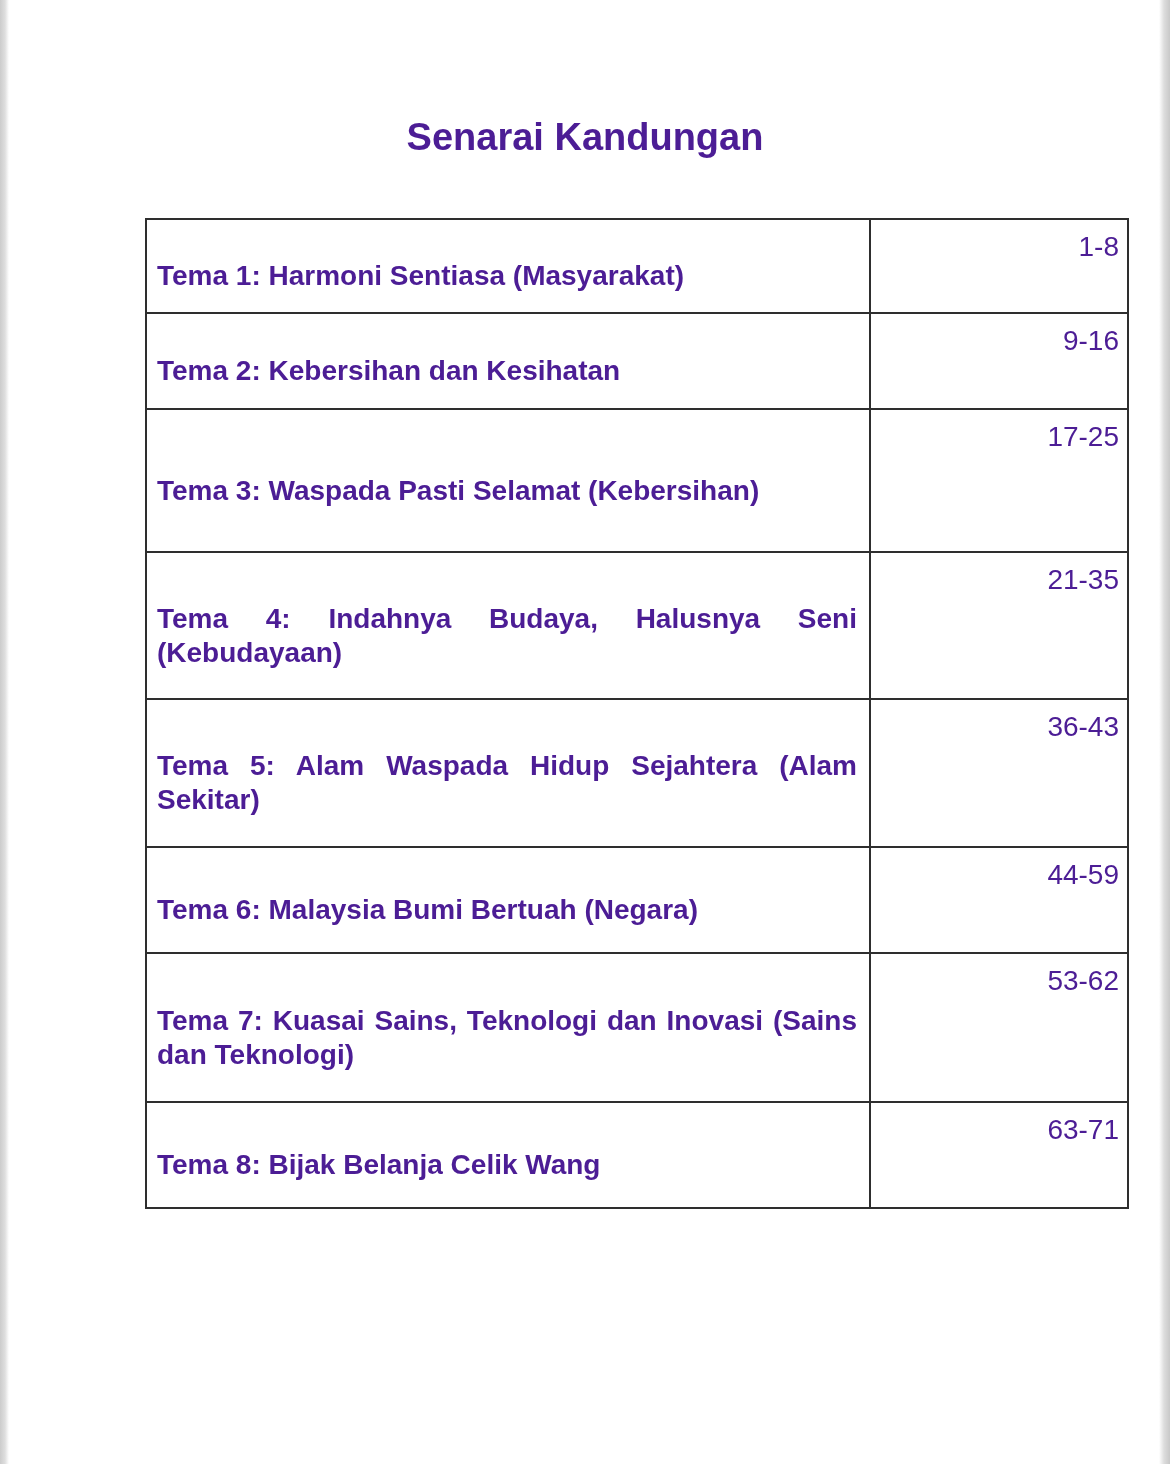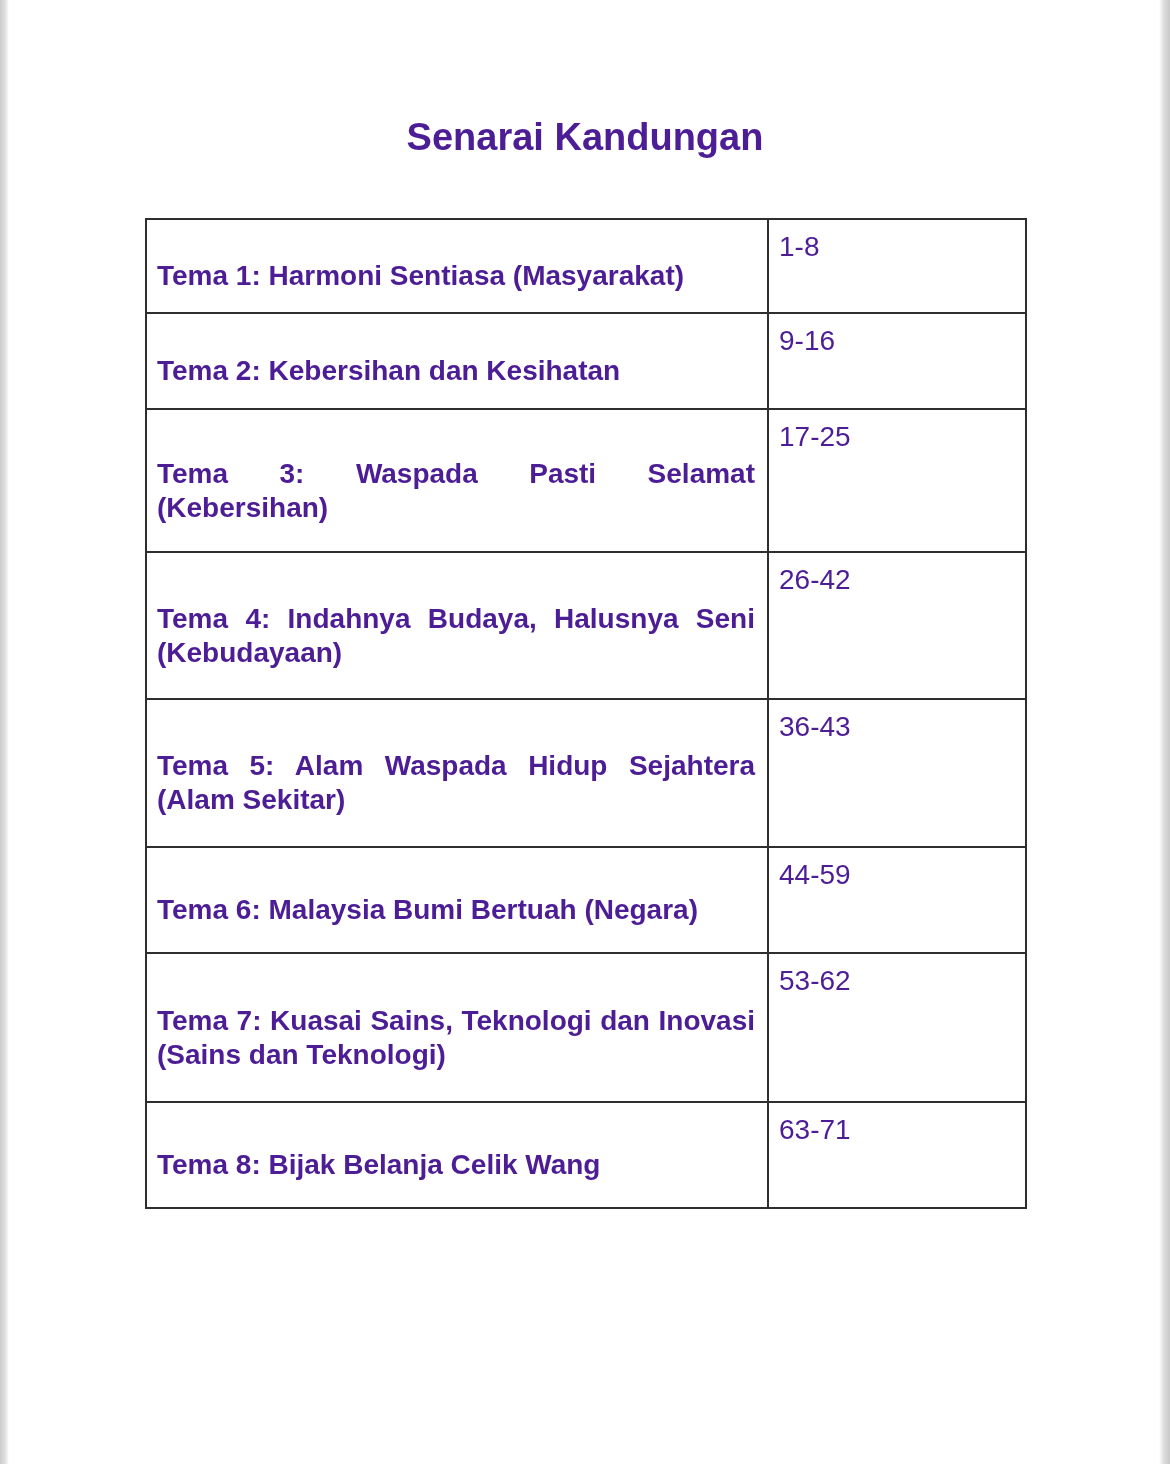--- a/index.html
+++ b/index.html
@@ -46,37 +46,37 @@
     table-layout: fixed;
     width: 880px;
   }
   table.toc td {
     border: 2px solid #2e2e2e;
     font-size: 28px;
     line-height: 34px;
     box-sizing: border-box;
   }
   td.theme-cell {
-    width: 622px;
+    width: 724px;
     font-weight: bold;
     text-align: justify;
     vertical-align: middle;
     padding: 32px 12px 12px 10px;
   }
   
   td.theme-cell::after {
     content: "";
     display: inline-block;
     width: 0;
   }
   td.pages-cell {
     width: 258px;
     font-weight: normal;
     vertical-align: top;
-    text-align: left;
+    text-align: right;
     padding: 10px 8px 10px 10px;
   }
   
   table.toc tr:nth-child(1) td { height: 94px; }
   table.toc tr:nth-child(2) td { height: 96px; }
   table.toc tr:nth-child(3) td { height: 143px; }
   table.toc tr:nth-child(4) td { height: 147px; }
   table.toc tr:nth-child(5) td { height: 148px; }
   table.toc tr:nth-child(6) td { height: 106px; }
   table.toc tr:nth-child(7) td { height: 149px; }
@@ -100,21 +100,21 @@
       <tr>
         <td class="theme-cell">Tema 2: Kebersihan dan Kesihatan</td>
         <td class="pages-cell">9-16</td>
       </tr>
       <tr>
         <td class="theme-cell">Tema 3: Waspada Pasti Selamat (Kebersihan)</td>
         <td class="pages-cell">17-25</td>
       </tr>
       <tr>
         <td class="theme-cell">Tema 4: Indahnya Budaya, Halusnya Seni (Kebudayaan)</td>
-        <td class="pages-cell">26-42</td>
+        <td class="pages-cell">21-35</td>
       </tr>
       <tr>
         <td class="theme-cell">Tema 5: Alam Waspada Hidup Sejahtera (Alam Sekitar)</td>
         <td class="pages-cell">36-43</td>
       </tr>
       <tr>
         <td class="theme-cell">Tema 6: Malaysia Bumi Bertuah (Negara)</td>
         <td class="pages-cell">44-59</td>
       </tr>
       <tr>

